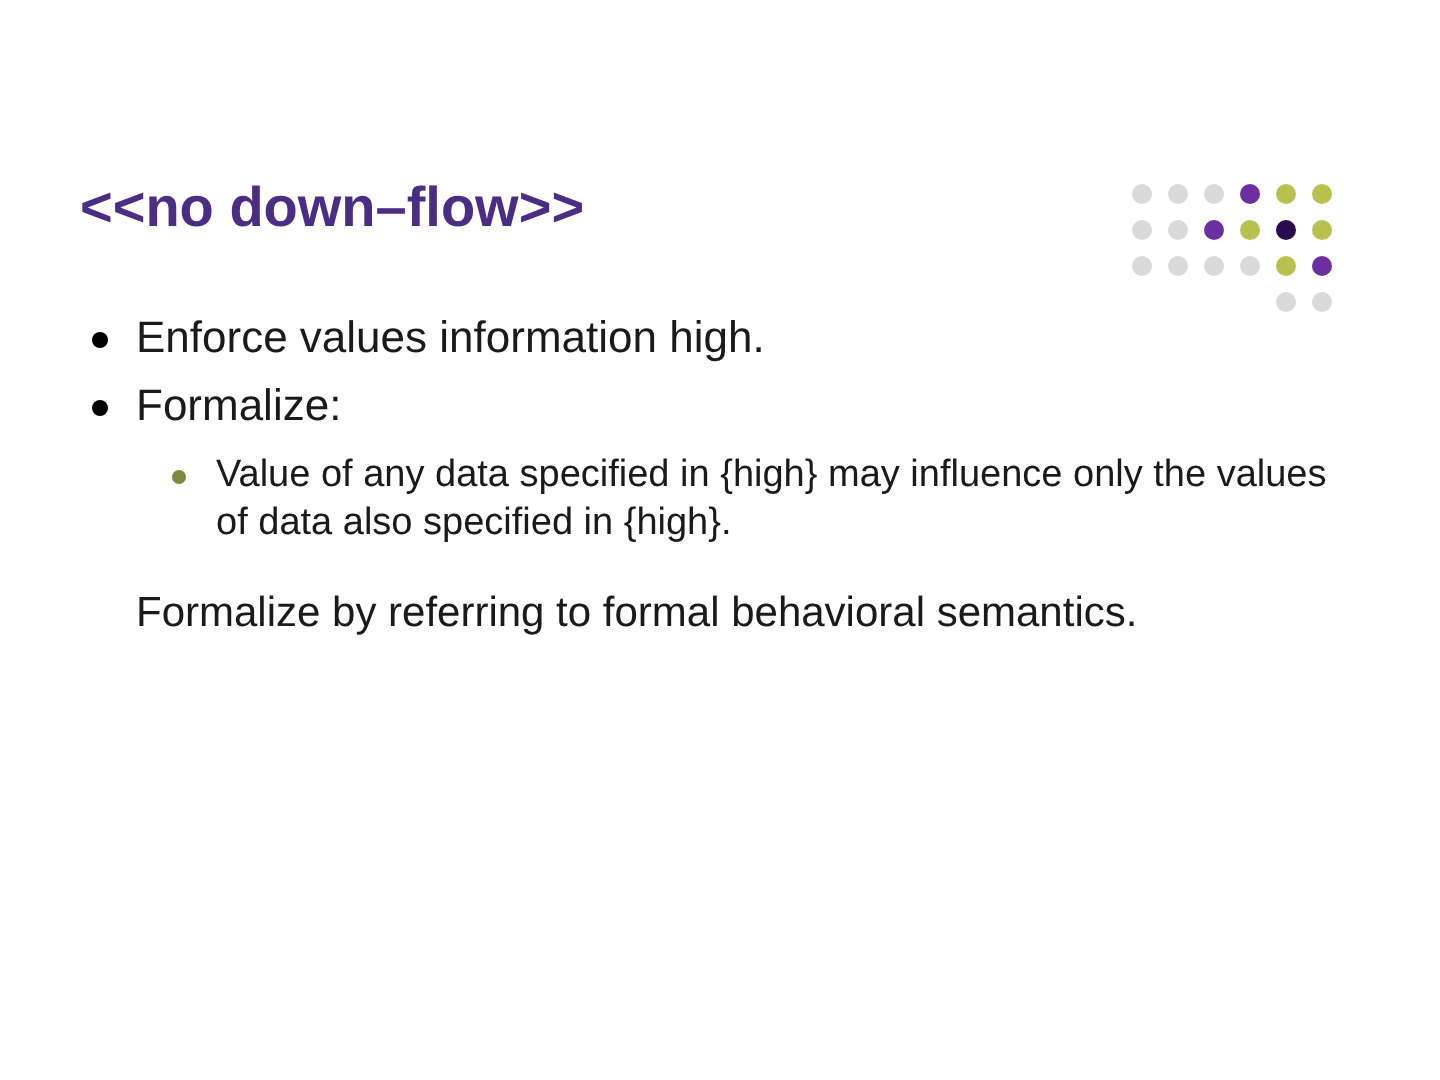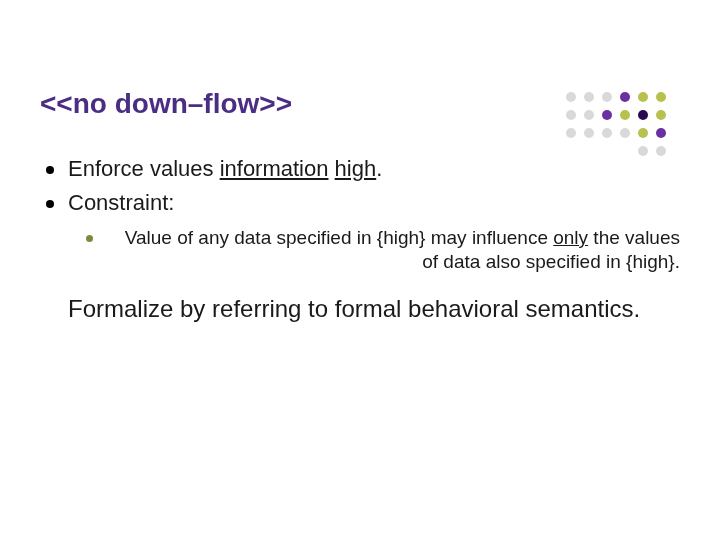--- a/index.html
+++ b/index.html
@@ -52,21 +52,20 @@
     top: 0.5em;
     width: 8px;
     height: 8px;
     background: #000000;
     border-radius: 50%;
   }
   ul.level2 {
     margin: 10px 0 10px 0;
     padding: 0;
     list-style: none;
-    text-align: right;
   }
   ul.level2 > li {
     position: relative;
     padding-left: 28px;
     font-size: 19px;
     margin-bottom: 8px;
     margin-left: 12px;
   }
   ul.level2 > li::before {
     content: "";
@@ -74,24 +73,23 @@
     left: 6px;
     top: 0.45em;
     width: 7px;
     height: 7px;
     background: #7c8a3f;
     border-radius: 50%;
   }
   .after-list {
     margin-top: 20px;
     margin-left: 28px;
-    font-size: 24px;
+    font-size: 21px;
   }
   .u {
-    text-decoration: underline;
   }
   
   .dots {
     position: absolute;
     right: 34px;
     top: 92px;
     width: 120px;
     height: 72px;
     pointer-events: none;
   }
@@ -135,21 +133,21 @@
   </div>
 
   <div class="title">&lt;&lt;no down–flow&gt;&gt;</div>
 
   <div class="body">
     <ul class="level1">
       <li>
         <span>Enforce values </span><span class="u">information</span><span> </span><span class="u">high</span><span>.</span>
       </li>
       <li>
-        <span>Constraint:</span>
+        <span>Formalize:</span>
         <ul class="level2">
           <li>
             <span>Value of any data specified in {high} may influence </span><span class="u">only</span><span> the values of data also specified in {high}.</span>
           </li>
         </ul>
       </li>
     </ul>
     <div class="after-list">Formalize by referring to formal behavioral semantics.</div>
   </div>
 

